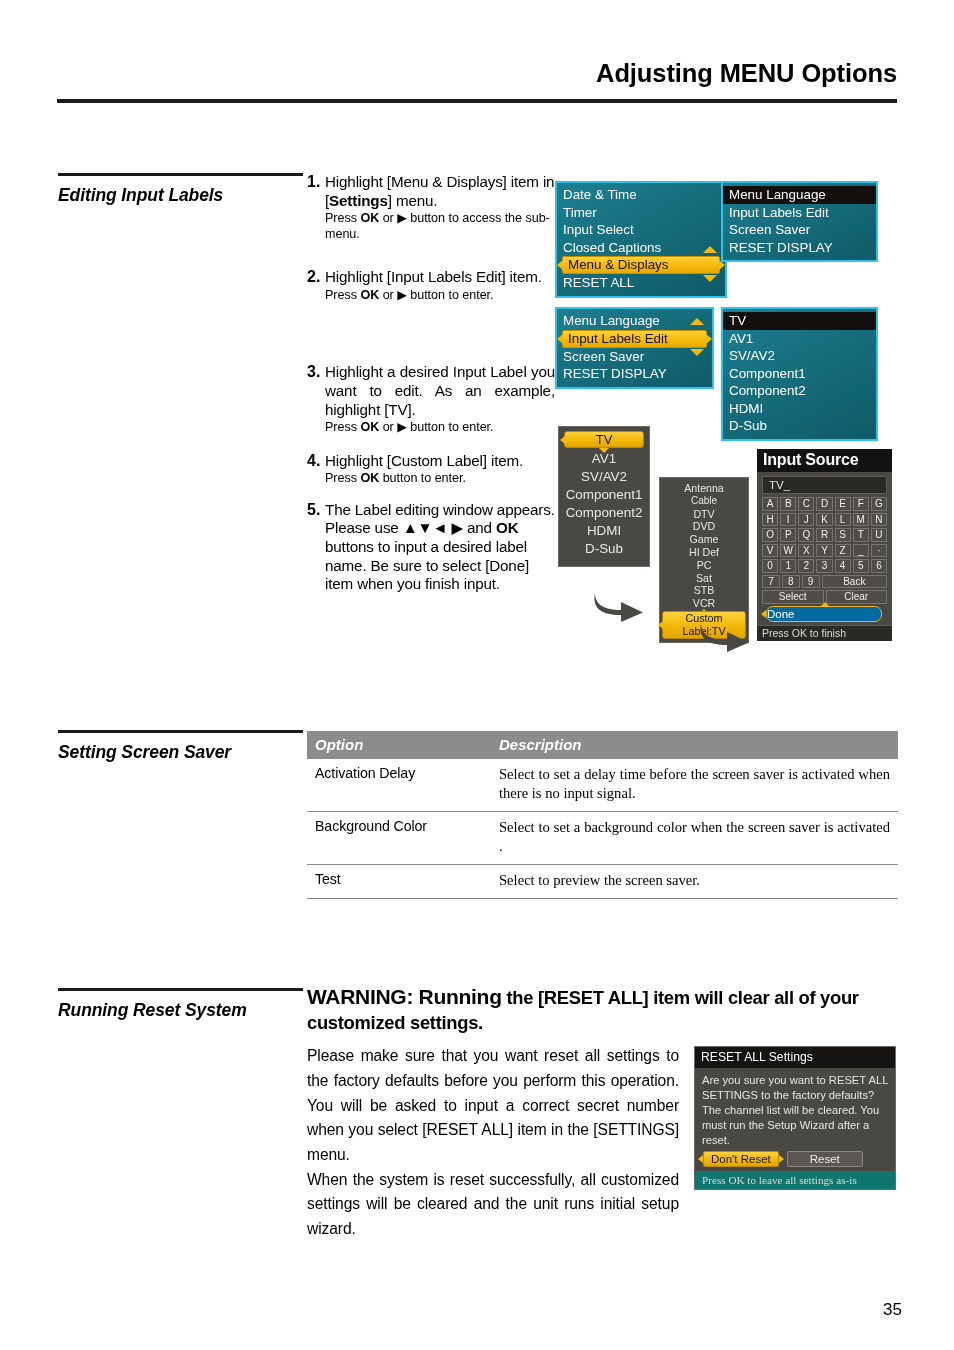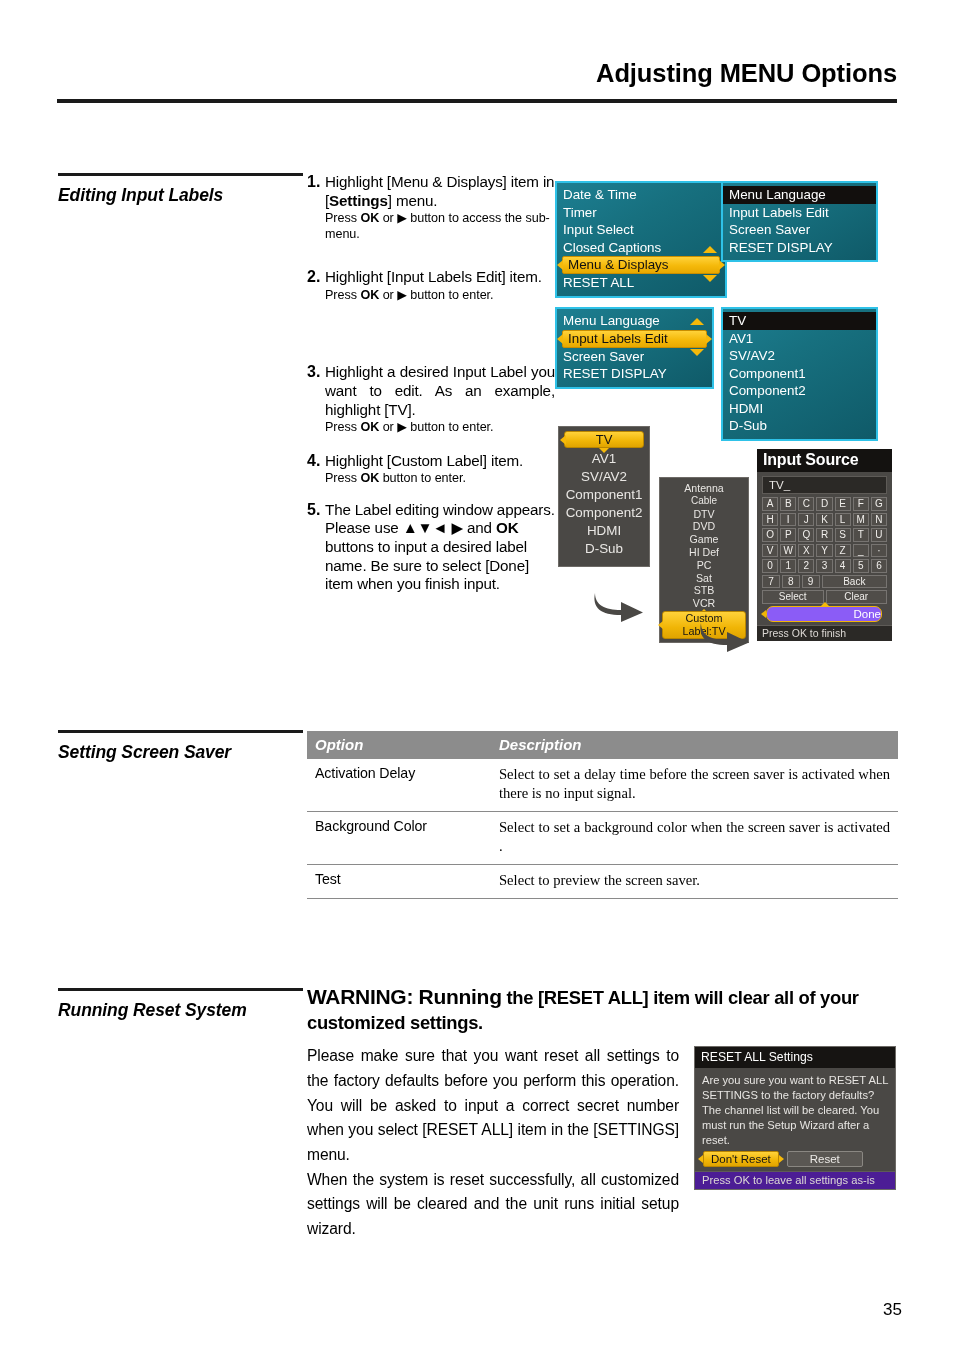--- a/index.html
+++ b/index.html
@@ -131,22 +131,22 @@
   #kbd .krow { display: flex; gap: 2px; margin-bottom: 2px; }
   #kbd .key {
     flex: 1 1 0; background: #504d49; border: 1px solid #777471;
     color: #f0eeeb; font-size: 10px; text-align: center;
     line-height: 12.5px; height: 13.5px;
   }
   #kbd .key.wide2 { flex: 4 1 0; }
   #kbd .key.half { flex: 3.5 1 0; }
   #kbd .donerow { margin-top: 1px; position: relative; }
   #kbd .done {
-    background: #8b5cf6; border: 1.6px solid #f0b506; border-radius: 7px;
-    color: #ffffff; font-size: 11.5px; text-align: right; line-height: 14px;
+    background: #0369a1; border: 1.6px solid #f0b506; border-radius: 7px;
+    color: #ffffff; font-size: 11.5px; text-align: left; line-height: 14px;
     margin: 0 5px 0 4px;
   }
   #kbd .donecaret {
     position: absolute; left: -1px; top: 50%; transform: translateY(-50%);
     width:0;height:0;border-top:4px solid transparent;border-bottom:4px solid transparent;
     border-right:5px solid #f0b506;
   }
   #kbd .foot {
     background: #2b2926; color: #ddd9d5; font-size: 10.5px;
     padding: 1px 5px 2px 5px; border-top: 1px solid #5e5b57;
@@ -215,22 +215,22 @@
     background: linear-gradient(180deg,#ffd23a 0%,#f0b506 60%,#e0a400 100%);
     border: 1px solid #b98600; color: #141414;
     font-size: 11.5px; padding: 0 7px; line-height: 14px;
     border-radius: 2px;
   }
   #resetdlg .resetbtn {
     background: #5a5753; border: 1px solid #8a8782; color: #eceae7;
     font-size: 11.5px; padding: 0 22px; line-height: 14px; border-radius: 2px;
   }
   #resetdlg .rfoot {
-    background: #4c1d95; color: #ddd9d5; font-size: 11.2px;
-    padding: 2px 2px 3px 7px; border-top: 1px solid #5e5b57;
+    background: #0f766e; color: #ddd9d5; font-size: 11.2px;
+    padding: 2px 2px 3px 7px; border-top: 1px solid #5e5b57; font-family: Liberation Serif, serif;
   }
 
   
   .pgnum {
     position: absolute; right: 52px; top: 1283px;
     font-size: 17px;
   }
 </style>
 </head>
 <body>

